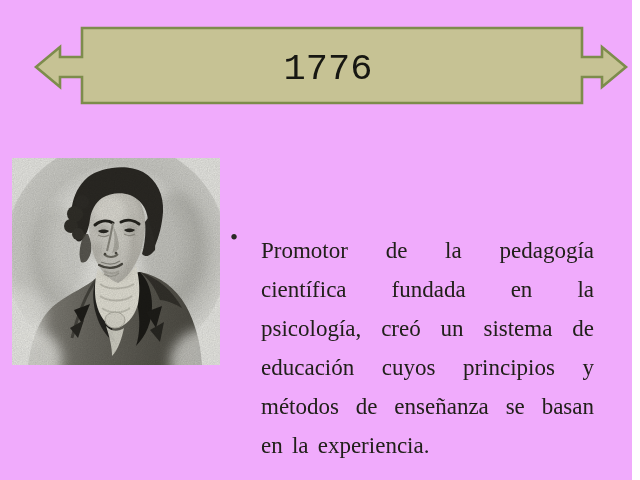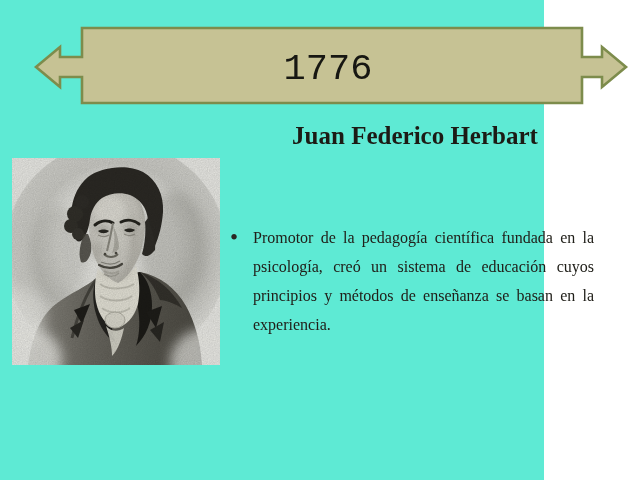--- a/index.html
+++ b/index.html
@@ -1,49 +1,48 @@
 <!DOCTYPE html>
 <html><head>
 <meta charset="utf-8">
 <style>
   html,body{margin:0;padding:0;}
   body{width:640px;height:480px;overflow:hidden;font-family:"Liberation Serif","DejaVu Serif",serif;}
-  .slide{position:relative;width:544px;height:480px;background:#5eead4;}
+  .slide{position:relative;width:632px;height:480px;background:#f0abfc;}
 
   
   .banner-svg{position:absolute;left:0;top:0;width:640px;height:120px;}
   .banner-year{font-family:"Liberation Mono","DejaVu Sans Mono",monospace;font-size:37px;fill:#171712;}
 
   
   .heading{position:absolute;left:228px;top:119px;width:374px;text-align:center;
            font-weight:bold;font-size:25px;line-height:34px;color:#1c1b15;}
 
   
   .portrait{position:absolute;left:12px;top:158px;width:208px;height:207px;}
   .portrait svg{display:block;width:208px;height:207px;}
 
   
   .bullet-row{position:absolute;left:230px;top:223px;width:372px;display:flex;align-items:flex-start;}
   .bullet-marker{width:23px;flex:0 0 23px;font-size:23px;line-height:29px;color:#2a2924;}
-  .bullet-text{width:341px;font-size:16px;line-height:29px;color:#21201a;
-               text-align:justify;text-justify:inter-word;word-spacing:0.15em;margin:0;}
+  .bullet-text{width:341px;font-size:23px;line-height:39px;color:#21201a;
+               text-align:justify;text-justify:inter-word;word-spacing:0.15em;margin:8px;}
 </style>
 </head>
 <body>
 
 <div class="slide">
 
   <svg class="banner-svg" viewBox="0 0 640 120" aria-hidden="true">
     <path d="M 82,28 L 582,28 L 582,57 L 602,57 L 602,47 L 626,67 L 602,87 L 602,77 L 582,77 L 582,103
          L 82,103 L 82,77 L 60,77 L 60,87 L 36,67 L 60,47 L 60,57 L 82,57 Z" fill="#c6c294" stroke="#7d8c4c" stroke-width="2.6" stroke-linejoin="miter"></path>
     <text class="banner-year" x="328" y="79" text-anchor="middle">1776</text>
   </svg>
 
   <div class="heading">
-    <div>Juan Federico Herbart</div>
   </div>
 
   <div class="portrait">
     <svg viewBox="0 0 208 207" aria-hidden="true">
       <defs>
         <filter id="soft6" x="-60%" y="-60%" width="220%" height="220%">
             <feGaussianBlur stdDeviation="6"></feGaussianBlur>
           </filter>
         <filter id="soft3" x="-60%" y="-60%" width="220%" height="220%">
             <feGaussianBlur stdDeviation="3"></feGaussianBlur>

